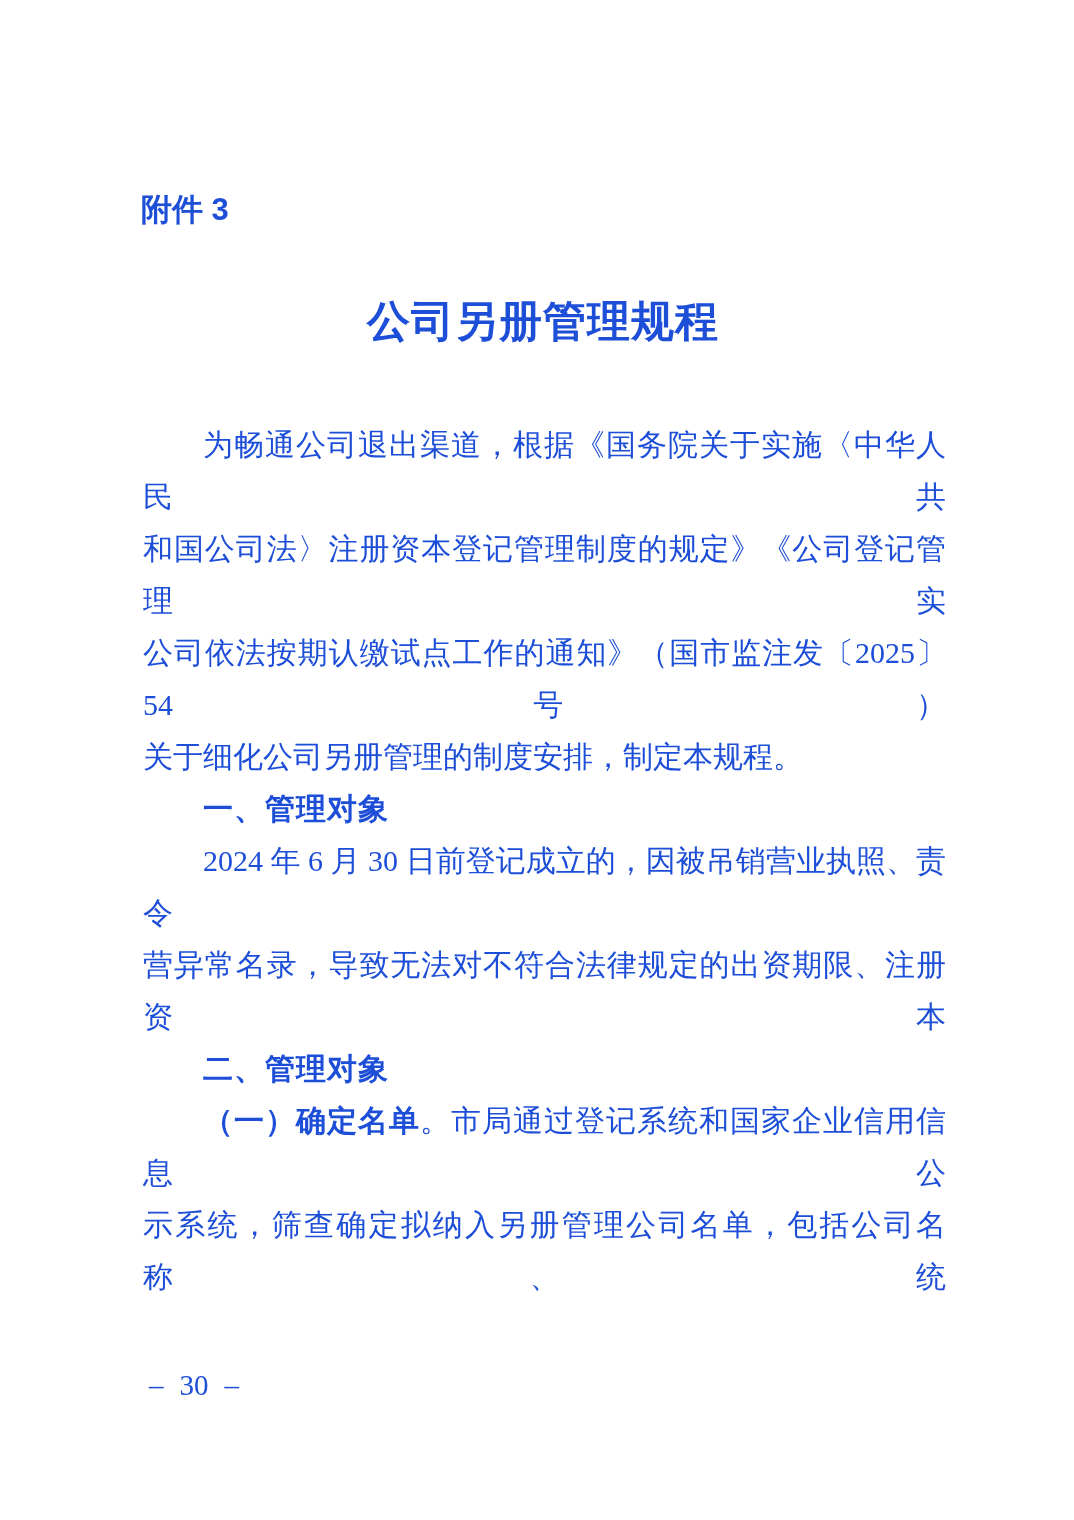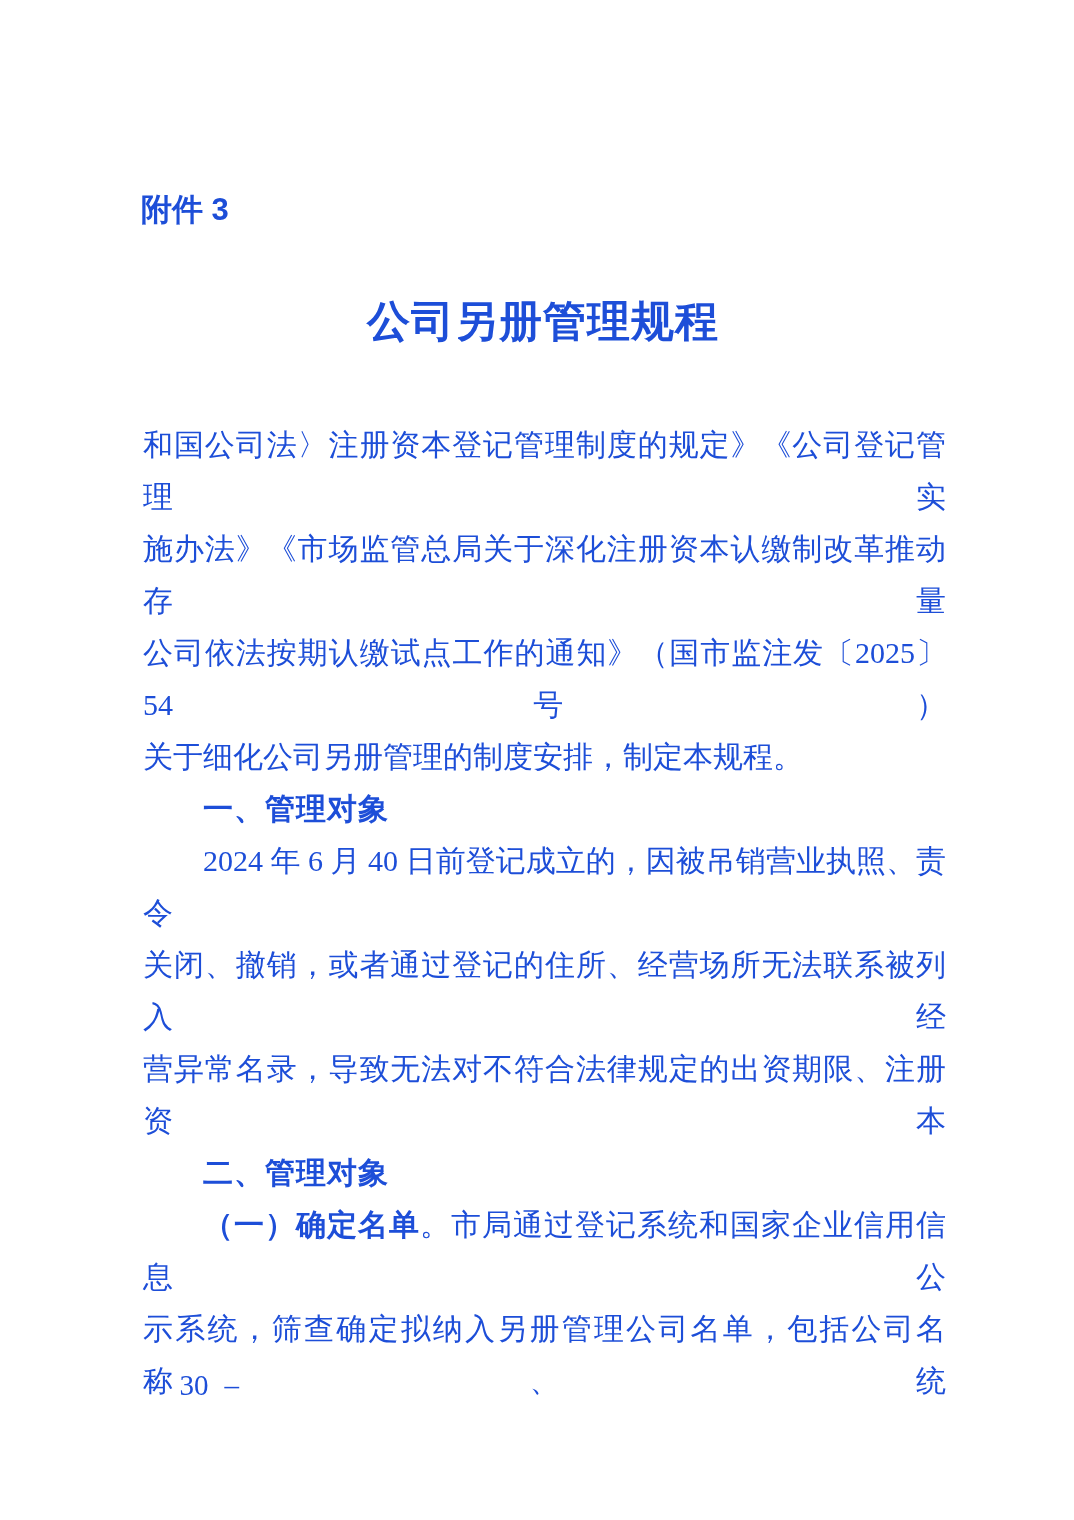--- a/index.html
+++ b/index.html
@@ -87,27 +87,26 @@
 </head>
 <body>
 
 <div class="page">
 
   <div class="attachment-label">附件 3</div>
 
   <h1 class="doc-title">公司另册管理规程</h1>
 
   <div class="body-text">
+    <p class="ln ind">为畅通公司退出渠道，根据《国务院关于实施〈中华人民共</p>
     <p class="ln">和国公司法〉注册资本登记管理制度的规定》《公司登记管理实</p>
-    <p class="ln">施办法》《市场监管总局关于深化注册资本认缴制改革推动存量</p>
     <p class="ln">公司依法按期认缴试点工作的通知》（国市监注发〔2025〕54 号）</p>
     <p class="ln end">关于细化公司另册管理的制度安排，制定本规程。</p>
     <p class="ln heading">一、管理对象</p>
-    <p class="ln ind">2024 年 6 月 40 日前登记成立的，因被吊销营业执照、责令</p>
-    <p class="ln">关闭、撤销，或者通过登记的住所、经营场所无法联系被列入经</p>
+    <p class="ln ind">2024 年 6 月 30 日前登记成立的，因被吊销营业执照、责令</p>
     <p class="ln">营异常名录，导致无法对不符合法律规定的出资期限、注册资本</p>
     <p class="ln heading">二、管理对象</p>
     <p class="ln ind"><span class="lead">（一）确定名单</span><span>。市局通过登记系统和国家企业信用信息公</span></p>
     <p class="ln">示系统，筛查确定拟纳入另册管理公司名单，包括公司名称、统</p>
 
   </div>
 
   <div class="page-footer">
     <span class="dash">–</span><span class="num">30</span><span class="dash">–</span>
   </div>

